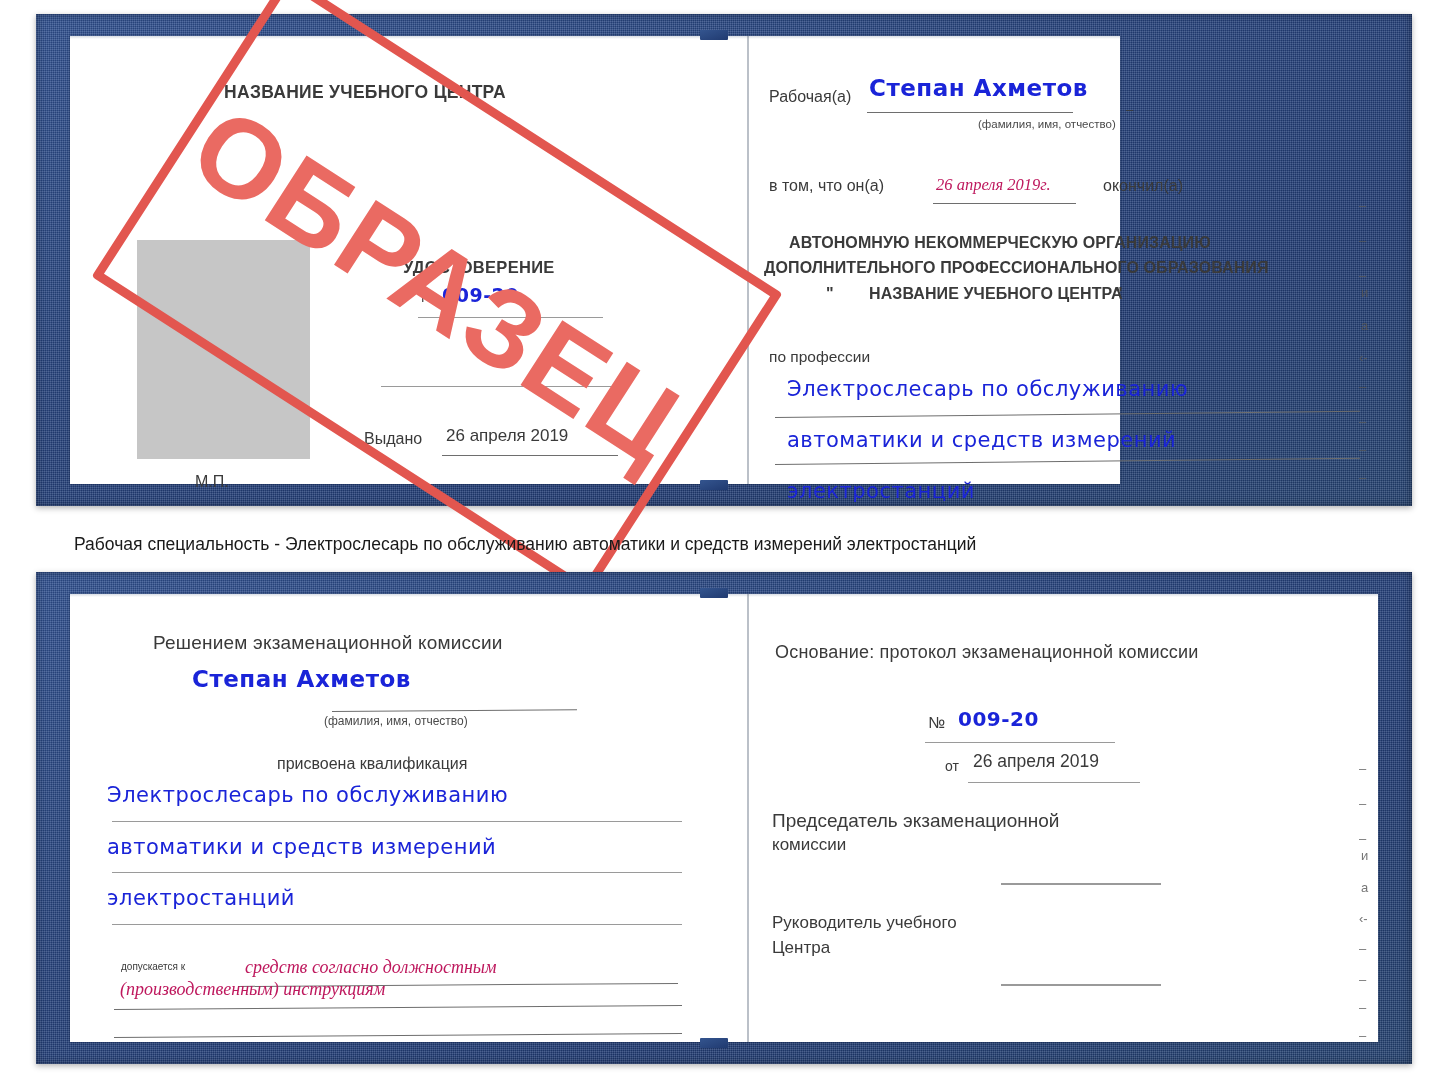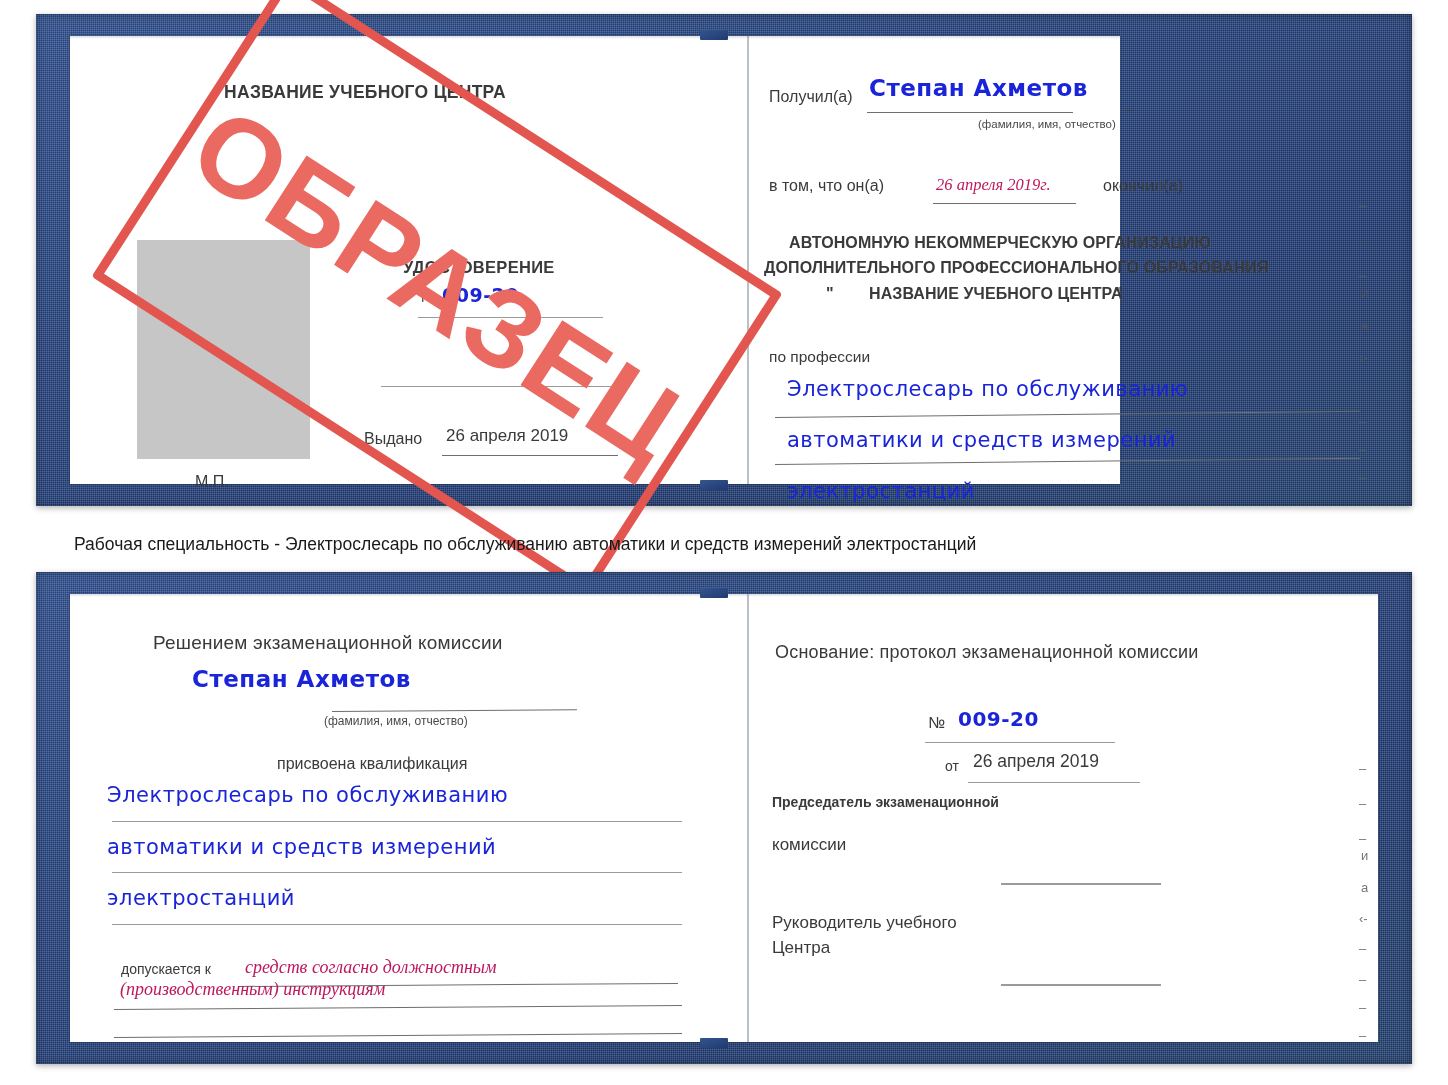--- a/index.html
+++ b/index.html
@@ -164,21 +164,21 @@
 
       <div class="txt" style="left:294px; top:394px; font-size:16px;">Выдано</div>
       <div class="txt" style="left:376px; top:390px; font-size:17px;">26 апреля 2019</div>
       <div class="rule" style="left:372px; top:419px; width:176px;"></div>
 
       <div class="txt" style="left:125px; top:437px; font-size:16px;">М.П.</div>
     </div>
 
     <div class="pg" style="left:681px; top:0; width:627px; height:448px;">
 
-      <div class="txt" style="left:18px; top:52px; font-size:16px;">Получил(а)</div>
+      <div class="txt" style="left:18px; top:52px; font-size:16px;">Рабочая(а)</div>
       <div class="hand" style="left:118px; top:39px; font-size:23px; font-weight:bold;">Степан Ахметов</div>
       <div class="rule" style="left:116px; top:76px; width:206px;"></div>
       <div class="txt" style="left:227px; top:82px; font-size:11.5px; color:#4a4a4a;">(фамилия, имя, отчество)</div>
       <div class="txt" style="left:375px; top:66px; font-size:13px;">–</div>
 
       <div class="txt" style="left:18px; top:141px; font-size:16px;">в том, что он(а)</div>
       <div class="ital" style="left:185px; top:139px; font-size:16.5px;">26 апреля 2019г.</div>
       <div class="rule" style="left:182px; top:167px; width:143px;"></div>
       <div class="txt" style="left:352px; top:141px; font-size:16px;">окончил(а)</div>
 
@@ -242,41 +242,41 @@
 
       <div class="hand" style="left:37px; top:189px; font-size:21px;">Электрослесарь по обслуживанию</div>
       <div class="rule light" style="left:42px; top:227px; width:570px;"></div>
 
       <div class="hand" style="left:37px; top:241px; font-size:21px;">автоматики и средств измерений</div>
       <div class="rule light" style="left:42px; top:278px; width:570px;"></div>
 
       <div class="hand" style="left:37px; top:292px; font-size:21px;">электростанций</div>
       <div class="rule light" style="left:42px; top:330px; width:570px;"></div>
 
-      <div class="txt" style="left:51px; top:367px; font-size:14px;">допускается к</div>
+      <div class="txt" style="left:51px; top:367px; font-size:10px;">допускается к</div>
       <div class="ital" style="left:175px; top:363px; font-size:18px;">средств согласно должностным</div>
       <div class="rule" style="left:168px; top:392px; width:440px; transform:rotate(-0.4deg); transform-origin:left center;"></div>
       <div class="ital" style="left:50px; top:385px; font-size:18px;">(производственным) инструкциям</div>
       <div class="rule" style="left:44px; top:415px; width:568px; transform:rotate(-0.4deg); transform-origin:left center;"></div>
       <div class="rule" style="left:44px; top:443px; width:568px; transform:rotate(-0.4deg); transform-origin:left center;"></div>
     </div>
 
     <div class="pg" style="left:681px; top:0; width:627px; height:331px;">
 
       <div class="txt" style="left:24px; top:48px; font-size:18px; letter-spacing:0.2px;">Основание: протокол экзаменационной комиссии</div>
 
       <div class="txt" style="left:177px; top:120px; font-size:16px;">№</div>
       <div class="hand" style="left:207px; top:113px; font-size:20px; font-weight:bold;">009-20</div>
       <div class="rule light" style="left:174px; top:148px; width:190px;"></div>
 
       <div class="txt" style="left:194px; top:164px; font-size:14px;">от</div>
       <div class="txt" style="left:222px; top:157px; font-size:17.5px;">26 апреля 2019</div>
       <div class="rule light" style="left:217px; top:188px; width:172px;"></div>
 
-      <div class="txt" style="left:21px; top:200px; font-size:14px;font-weight:bold;">Председатель экзаменационной</div>
+      <div class="txt" style="left:21px; top:216px; font-size:19px;">Председатель экзаменационной</div>
       <div class="txt" style="left:21px; top:241px; font-size:17px;">комиссии</div>
       <div class="rule light" style="left:250px; top:289px; width:160px; height:2px;"></div>
 
       <div class="txt" style="left:21px; top:319px; font-size:17px;">Руководитель учебного</div>
       <div class="txt" style="left:21px; top:344px; font-size:17px;">Центра</div>
       <div class="rule light" style="left:250px; top:390px; width:160px; height:2px;"></div>
     </div>
 
     <div class="pg" style="left:1255px; top:0; width:50px; height:448px;">
       <div class="ghost" style="left:34px; top:167px;">–</div>

